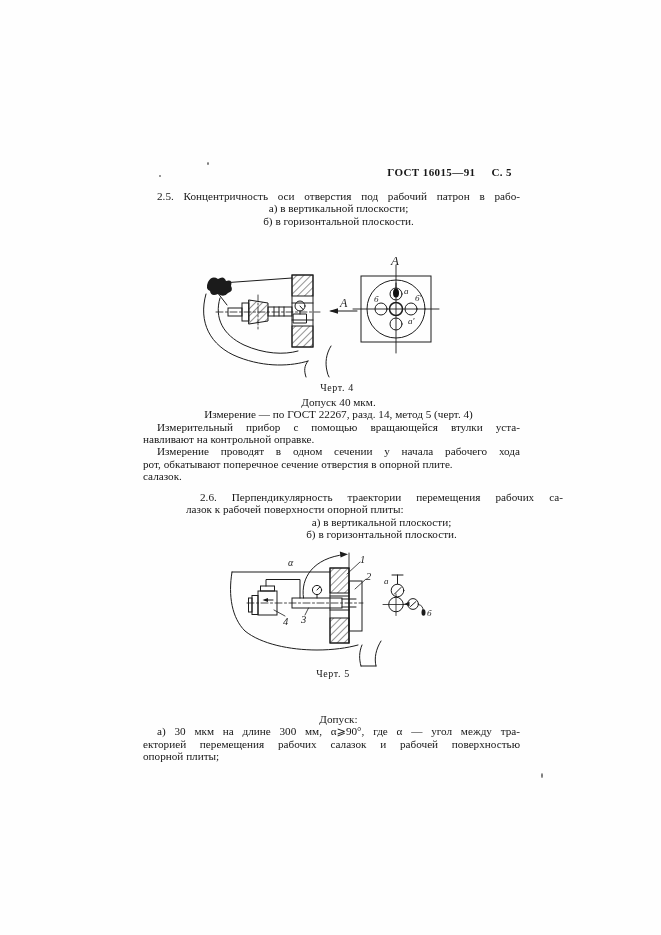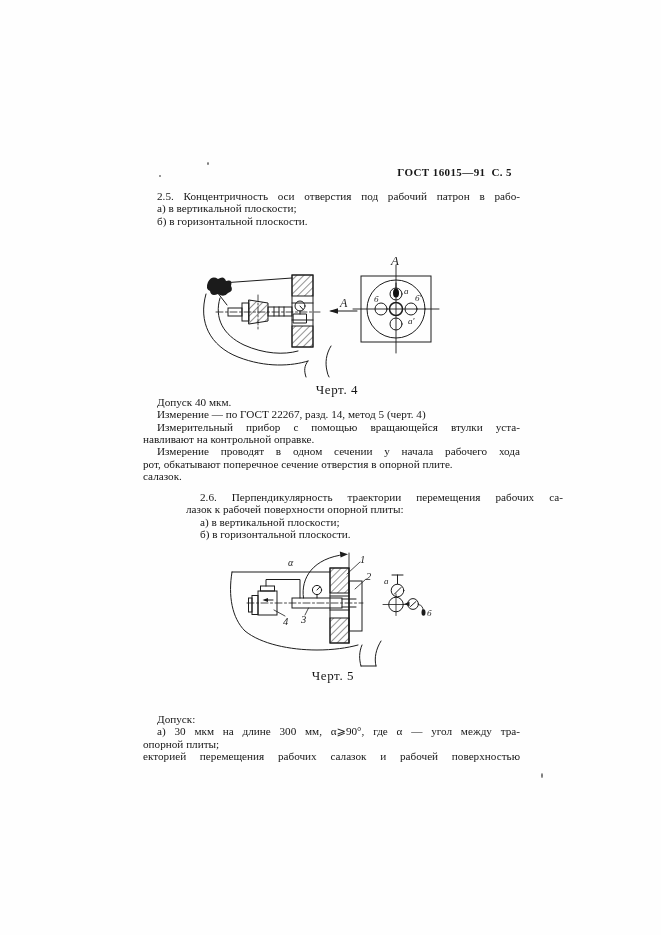--- a/index.html
+++ b/index.html
@@ -3,26 +3,26 @@
 <meta charset="utf-8">
 <style>
   html,body{margin:0;padding:0;background:#e8e8e8;}
   #page{
     position:relative;width:661px;height:935px;background:#fefefe;
     font-family:"Liberation Serif","DejaVu Serif",serif;
     color:#161616;overflow:hidden;margin:0 auto;
   }
   .tblock{position:absolute;left:143px;width:377px;font-size:11.2px;line-height:12.35px;}
   .b{font-weight:normal;}
-  .il{text-indent:14px;}
+  .il{text-indent:14px;text-align:center;}
   .jl{text-align:justify;text-align-last:justify;}
   .line{white-space:normal;}
   .hdr{position:absolute;top:166px;right:149px;font-weight:bold;font-size:11px;
-       letter-spacing:.4px;display:flex;gap:6px;}
-  .cap{position:absolute;width:90px;text-align:center;font-size:13px;letter-spacing:.6px;}
+       letter-spacing:.4px;display:flex;gap:16px;}
+  .cap{position:absolute;width:90px;text-align:center;font-size:10px;letter-spacing:.6px;}
   .fig{position:absolute;}
   .speck{position:absolute;background:#777;border-radius:50%;}
   svg text{font-family:"Liberation Serif","DejaVu Serif",serif;fill:#1c1c1c;stroke:none;}
   .lbl{font-style:italic;font-size:9px;}
   .num{font-style:italic;font-size:10.5px;}
   .viewA{font-style:italic;font-size:13px;}
 </style>
 </head>
 <body>
 
@@ -202,21 +202,21 @@
       </g>
       <text class="lbl" x="179" y="36">а</text>
       <text class="lbl" x="222" y="68">б</text>
     </g>
   </svg>
   <div class="cap" style="top:668px;left:288px;text-align:center;">Черт. 5</div>
 
   <div class="tblock" style="top:681px;margin-top:32px;">
     <div class="line il">Допуск:</div>
     <div class="line il jl">а) 30 мкм на длине 300 мм, α⩾90°, где α — угол между тра-</div>
+    <div class="line jl">екторией перемещения рабочих салазок и рабочей поверхностью</div>
     <div class="line">опорной плиты;</div>
-    <div class="line jl">екторией перемещения рабочих салазок и рабочей поверхностью</div>
   </div>
 
   <div class="speck" style="top:162px;left:207px;width:2px;height:3px;"></div>
   <div class="speck" style="top:175px;left:159px;width:2px;height:2px;"></div>
   <div class="speck" style="top:773px;left:541px;width:2px;height:5px;"></div>
 
 </div>
 
 </body></html>

